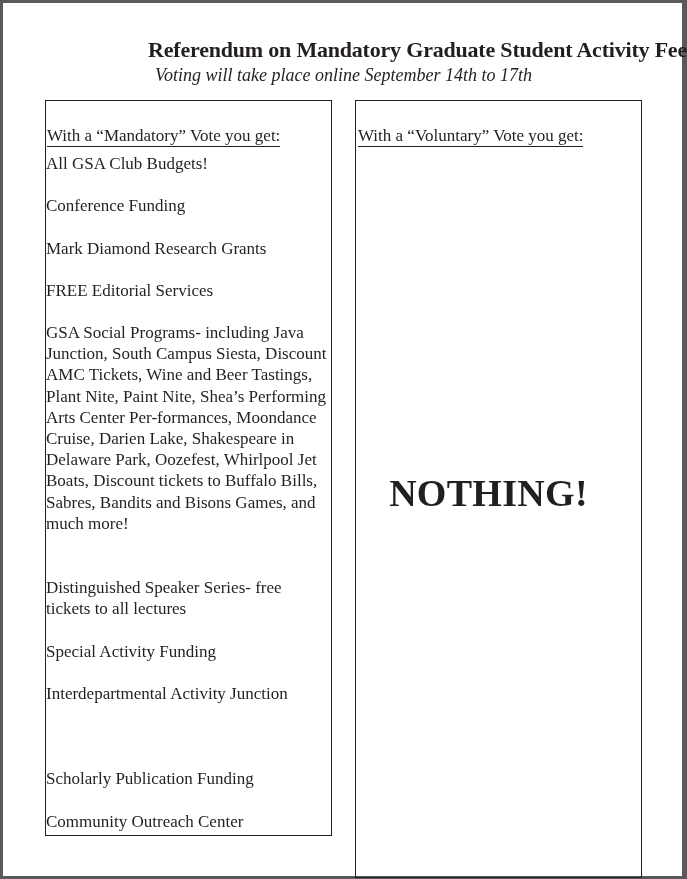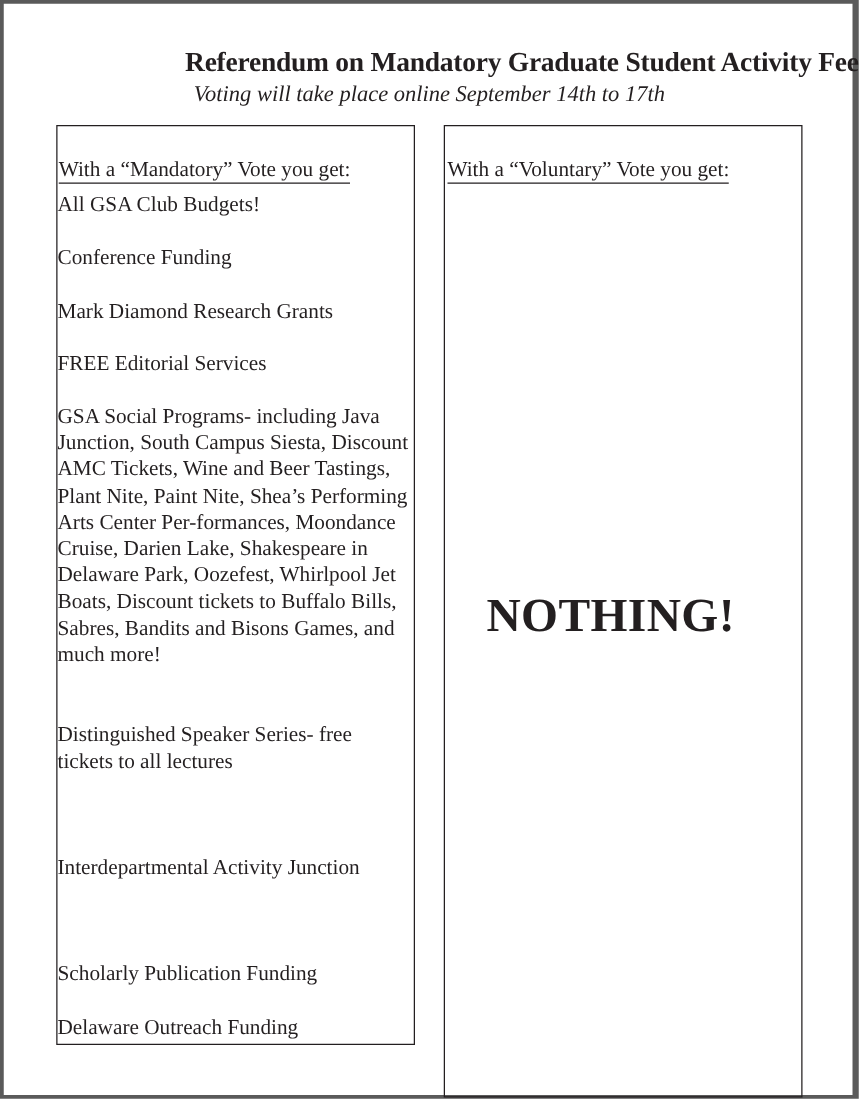--- a/index.html
+++ b/index.html
@@ -97,27 +97,30 @@
     <b>FREE Editorial Services</b>
   </div>
   <div class="item" style="top:221px">
     <b>GSA Social Programs-</b><span> including Java Junction, South Campus Siesta, Discount AMC Tickets, Wine and Beer Tastings, Plant Nite, Paint Nite, Shea’s Performing Arts Center Per-formances, Moondance Cruise, Darien Lake, Shakespeare in Delaware Park, Oozefest, Whirlpool Jet Boats,</span>
     <b>Discount tickets to Buffalo Bills, Sabres, Bandits and Bisons Games,</b>
     <span>and much more!</span>
   </div>
   <div class="item" style="top:476px">
     <b>Distinguished Speaker Series-</b><span> free tickets to all lectures</span>
   </div>
+  <div class="item" style="top:540px">
+    <b>Special Activity Funding</b>
+  </div>
   <div class="item" style="top:582px">
     <b>Interdepartmental Activity Junction</b>
   </div>
   <div class="item" style="top:667px">
     <b>Scholarly Publication Funding</b>
   </div>
   <div class="item" style="top:710px">
-    <b>Delaware Outreach Funding</b>
+    <b>Community Outreach Center</b>
   </div>
 </div>
 
 <div class="box box-right">
   <div class="box-heading">With a “Voluntary” Vote you get:</div>
   <div class="nothing">NOTHING!</div>
 </div>
 
 </body></html>

